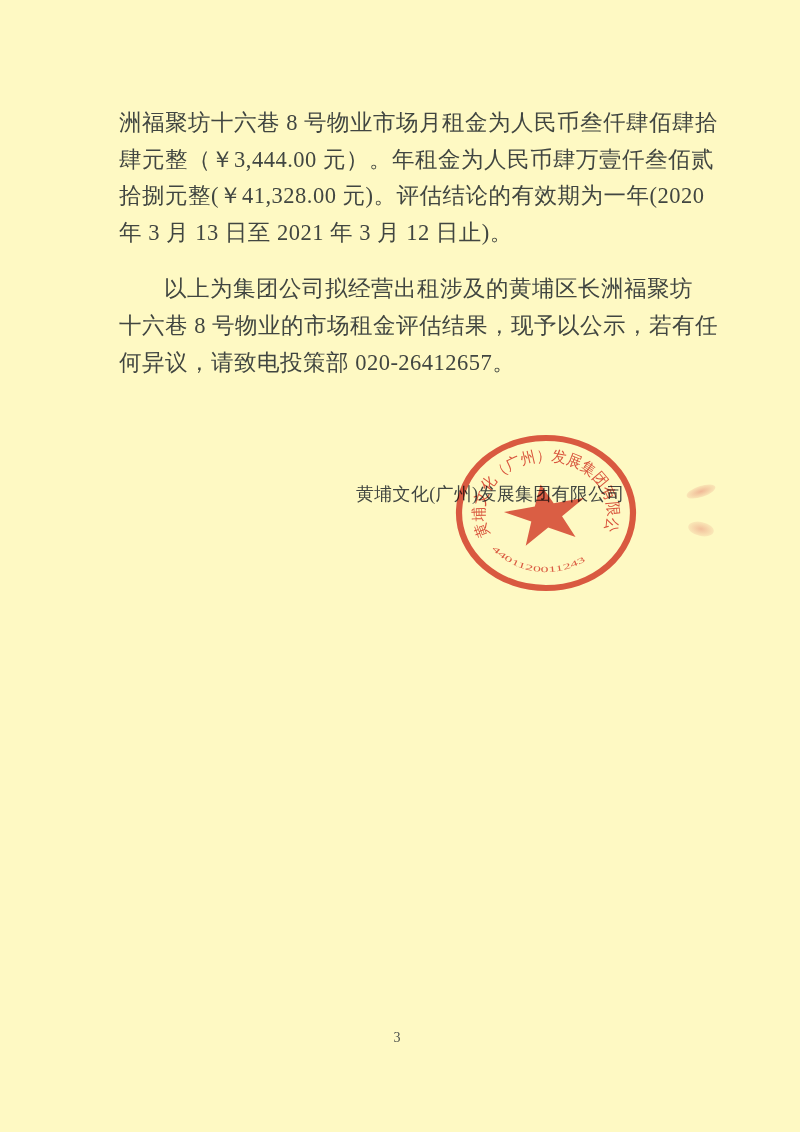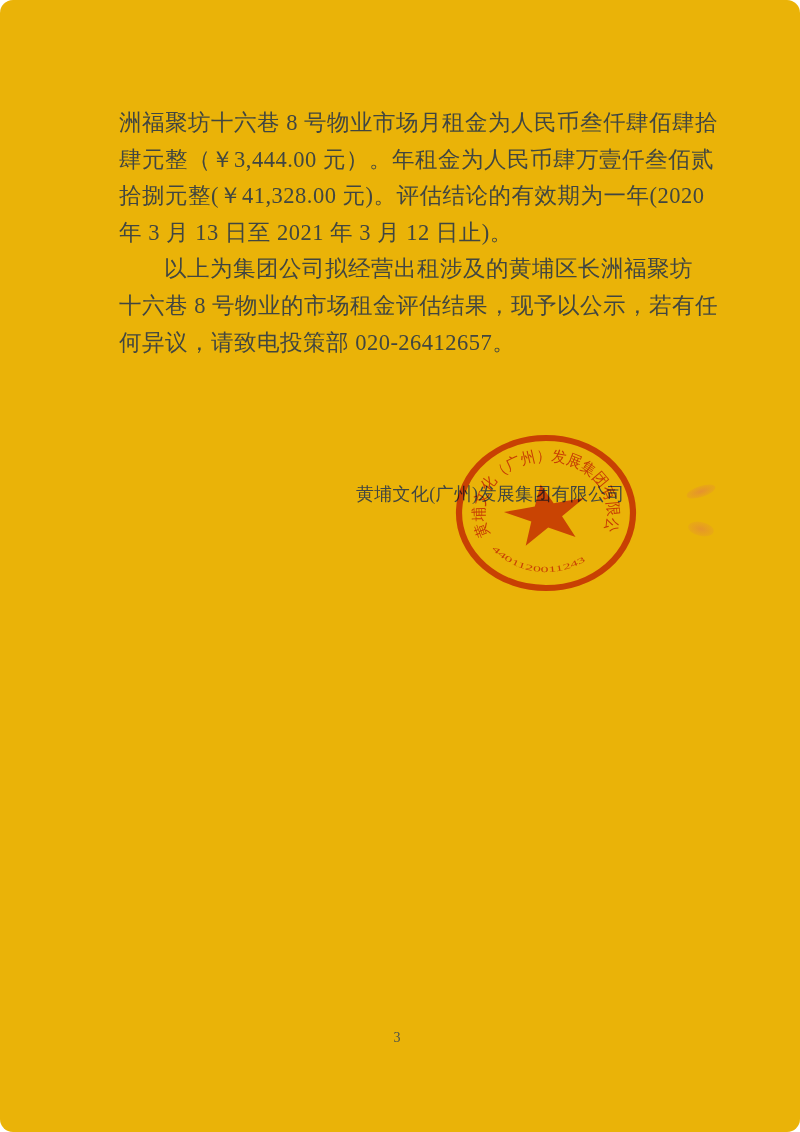--- a/index.html
+++ b/index.html
@@ -4,25 +4,24 @@
 <style>
   html, body {
     margin: 0;
     padding: 0;
     background: #ffffff;
   }
   .page {
     position: relative;
     width: 800px;
     height: 1132px;
-    background: #eab308;
+    background: #fef9c3;
     overflow: hidden;
     font-family: "Liberation Serif", "DejaVu Serif", serif;
     color: #414641;
-    border-radius: 13px;
   }
   
   .body-text {
     position: absolute;
     left: 119px;
     top: 105px;
     width: 562px;
     font-size: 22.5px;
     letter-spacing: 0.5px;
   }
@@ -32,20 +31,21 @@
     text-align: justify;
     text-align-last: justify;
     white-space: nowrap;
   }
   .line.last {
     text-align: right;
     text-align-last: left;
   }
   .line.indent {
     text-indent: 45px;
+    margin-top: 20px;
   }
   
   .sig-company {
     position: absolute;
     left: 356px;
     top: 482px;
     font-size: 18px;
     letter-spacing: 0.3px;
     white-space: nowrap;
   }

